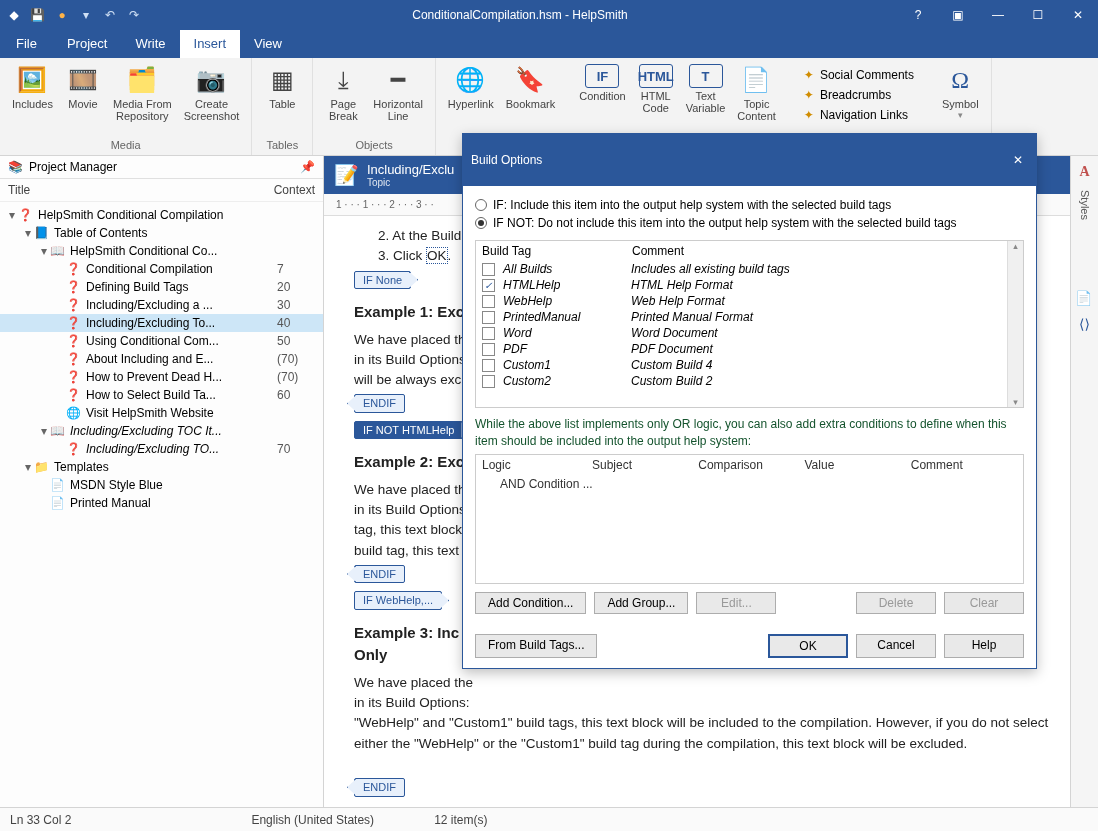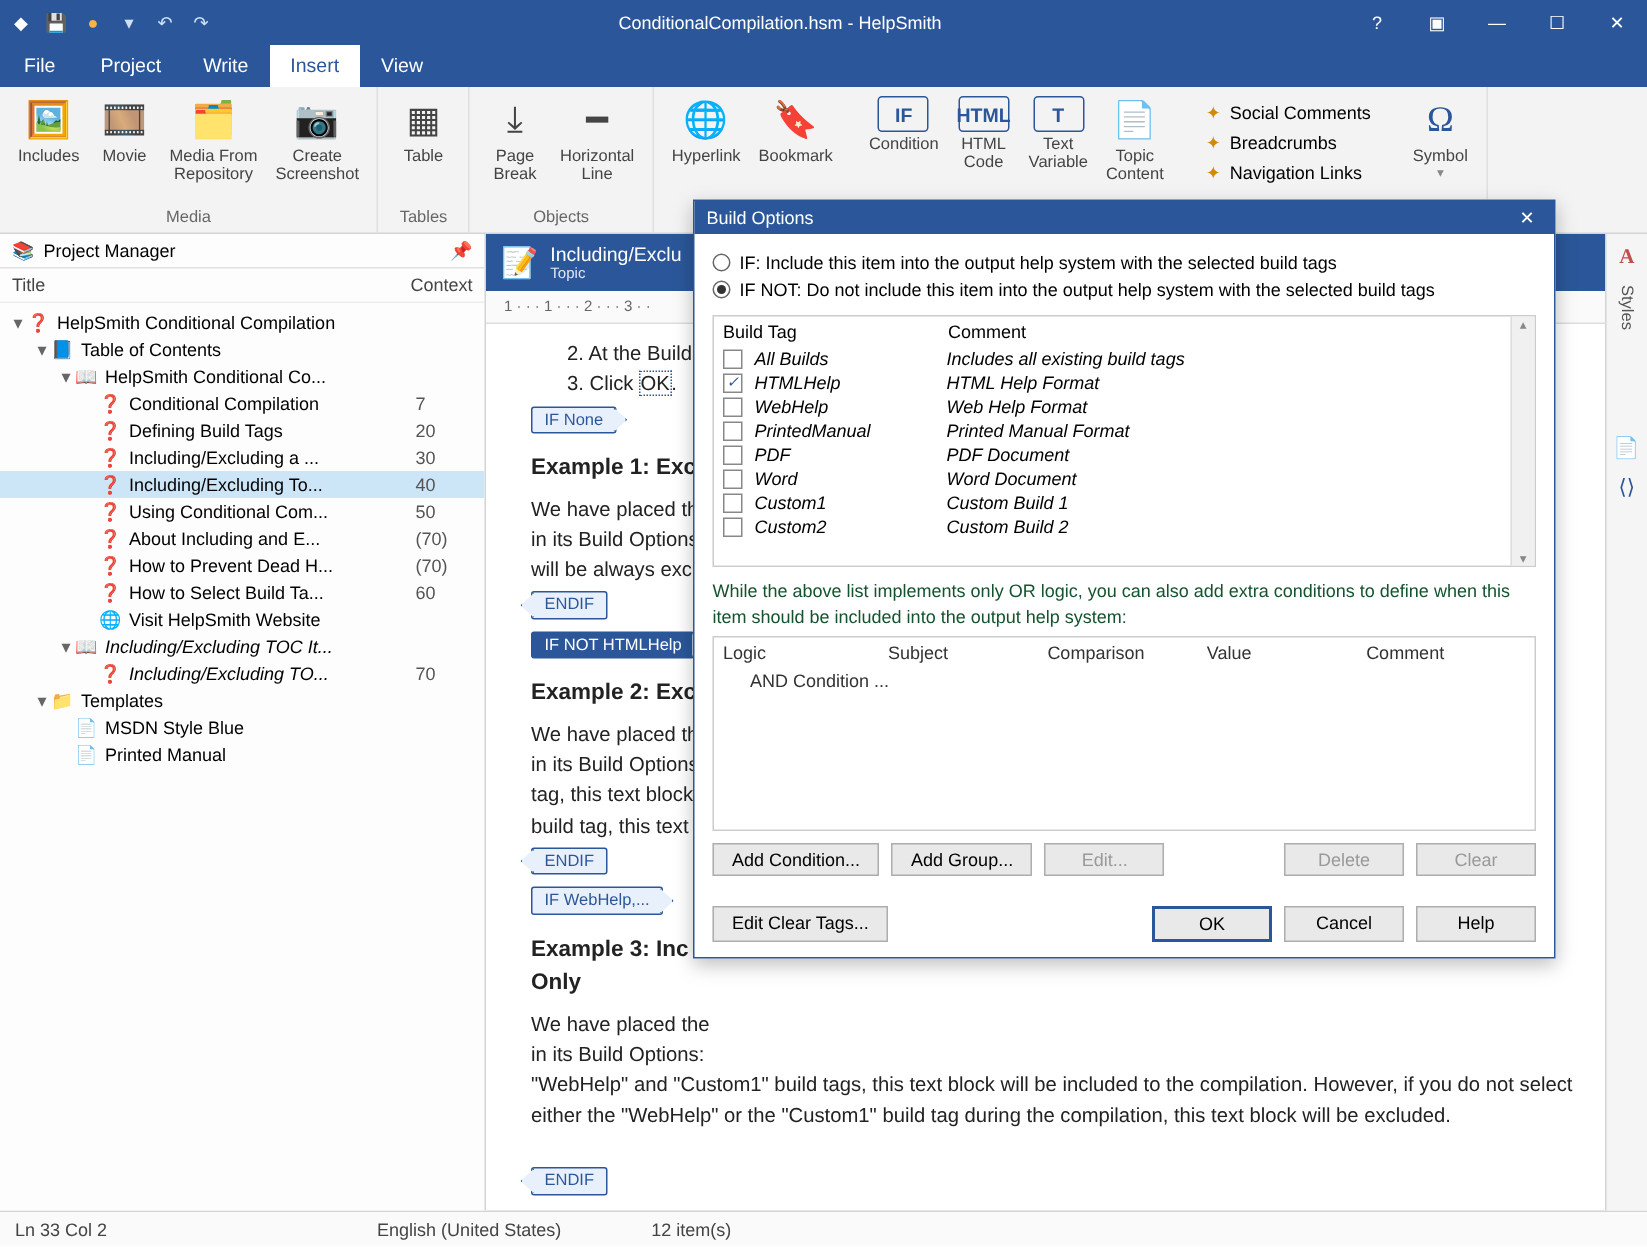--- a/index.html
+++ b/index.html
@@ -51,21 +51,21 @@
 .cond-tag { display: inline-block; border: 1px solid #2b579a; background: #e8f0fb; color: #2b579a; font-size: 11px; padding: 0 8px; border-radius: 2px; position: relative; margin: 4px 0; }
 .cond-tag.endif::before { content: ""; position: absolute; left: -8px; top: 0; bottom: 0; width: 8px; background: #e8f0fb; border: 1px solid #2b579a; border-right: none; clip-path: polygon(100% 0, 0 50%, 100% 100%); }
 .cond-tag.if::after { content: ""; position: absolute; right: -8px; top: 0; bottom: 0; width: 8px; background: #e8f0fb; border: 1px solid #2b579a; border-left: none; clip-path: polygon(0 0, 100% 50%, 0 100%); }
 .cond-tag.sel { background: #2b579a; color: #fff; }
 
 .sidebar-right { width: 28px; border-left: 1px solid #d4d4d4; background: #f5f5f5; display: flex; flex-direction: column; align-items: center; gap: 10px; padding-top: 8px; font-size: 14px; color: #2b579a; }
 
 .statusbar { height: 24px; border-top: 1px solid #d4d4d4; display: flex; align-items: center; font-size: 12px; color: #444; padding: 0 10px; gap: 60px; background: #fafafa; }
 
 .dialog { position: absolute; left: 462px; top: 133px; width: 575px; background: #fff; border: 1px solid #2b579a; box-shadow: 0 4px 12px rgba(0,0,0,.25); font-size: 12px; }
-.dialog-title { background: #2b579a; color: #fff; padding: 4px 8px; display: flex; align-items: center; }
+.dialog-title { background: #2b579a; color: #fff; padding: 19px 8px; display: flex; align-items: center; }
 .dialog-title .x { margin-left: auto; width: 20px; text-align: center; }
 .dialog-body { padding: 10px 12px; }
 .radio-row { display: flex; align-items: center; gap: 6px; padding: 2px 0; }
 .radio { width: 12px; height: 12px; border: 1px solid #666; border-radius: 50%; display: inline-flex; align-items: center; justify-content: center; }
 .radio.checked::after { content: ""; width: 6px; height: 6px; background: #333; border-radius: 50%; }
 .grid { border: 1px solid #ccc; margin-top: 8px; height: 168px; display: flex; }
 .grid-inner { flex: 1; overflow: auto; }
 .grid-head { display: flex; font-size: 12px; color: #000000; padding: 3px 6px; }
 .grid-head div:first-child { width: 150px; }
 .grid-row { display: flex; align-items: center; padding: 1px 6px; font-style: italic; }
@@ -453,32 +453,32 @@
               <span class="c1">WebHelp</span>
               <span>Web Help Format</span>
             </div>
             <div class="grid-row">
               <span class="cb"></span>
               <span class="c1">PrintedManual</span>
               <span>Printed Manual Format</span>
             </div>
             <div class="grid-row">
               <span class="cb"></span>
+              <span class="c1">Word</span>
+              <span>Word Document</span>
+            </div>
+            <div class="grid-row">
+              <span class="cb"></span>
               <span class="c1">PDF</span>
               <span>PDF Document</span>
             </div>
             <div class="grid-row">
               <span class="cb"></span>
-              <span class="c1">Word</span>
-              <span>Word Document</span>
-            </div>
-            <div class="grid-row">
-              <span class="cb"></span>
               <span class="c1">Custom1</span>
-              <span>Custom Build 1</span>
+              <span>Custom Build 4</span>
             </div>
             <div class="grid-row">
               <span class="cb"></span>
               <span class="c1">Custom2</span>
               <span>Custom Build 2</span>
             </div>
           </div>
       </div>
       <div class="grid-scroll"></div>
     </div>
@@ -495,20 +495,20 @@
     </div>
     <div class="btn-row">
       <span class="btn">Add Condition...</span>
       <span class="btn">Add Group...</span>
       <span class="btn disabled">Edit...</span>
       <span style="flex:1"></span>
       <span class="btn disabled">Delete</span>
       <span class="btn disabled">Clear</span>
     </div>
     <div class="dlg-footer">
-      <span class="btn">Edit Clear Tags...</span>
+      <span class="btn">From Build Tags...</span>
       <span class="spacer"></span>
       <span class="btn primary">OK</span>
       <span class="btn">Cancel</span>
       <span class="btn">Help</span>
     </div>
   </div>
 </div>
 
 </body></html>

